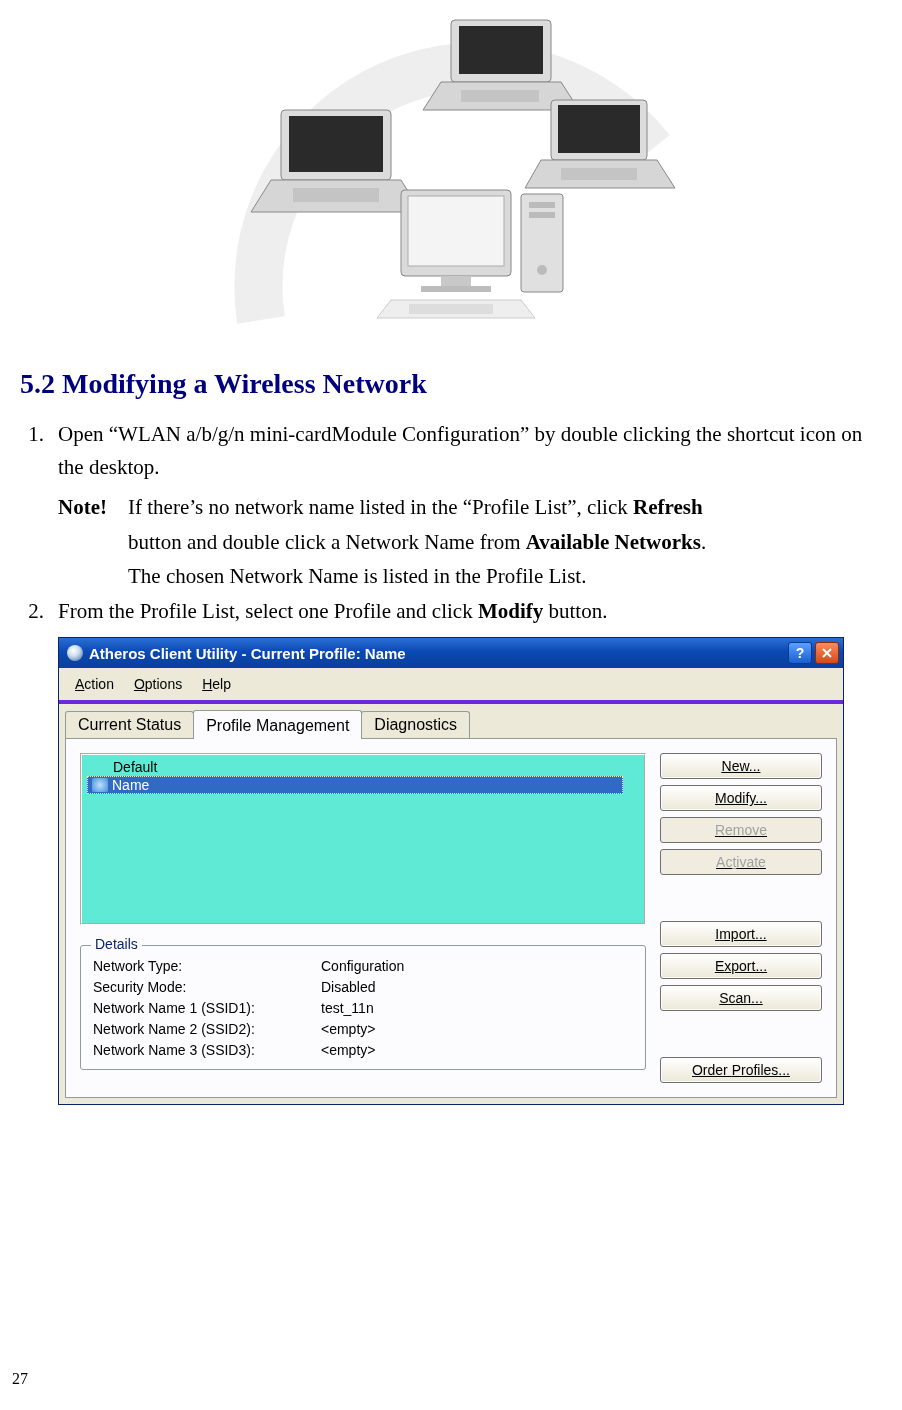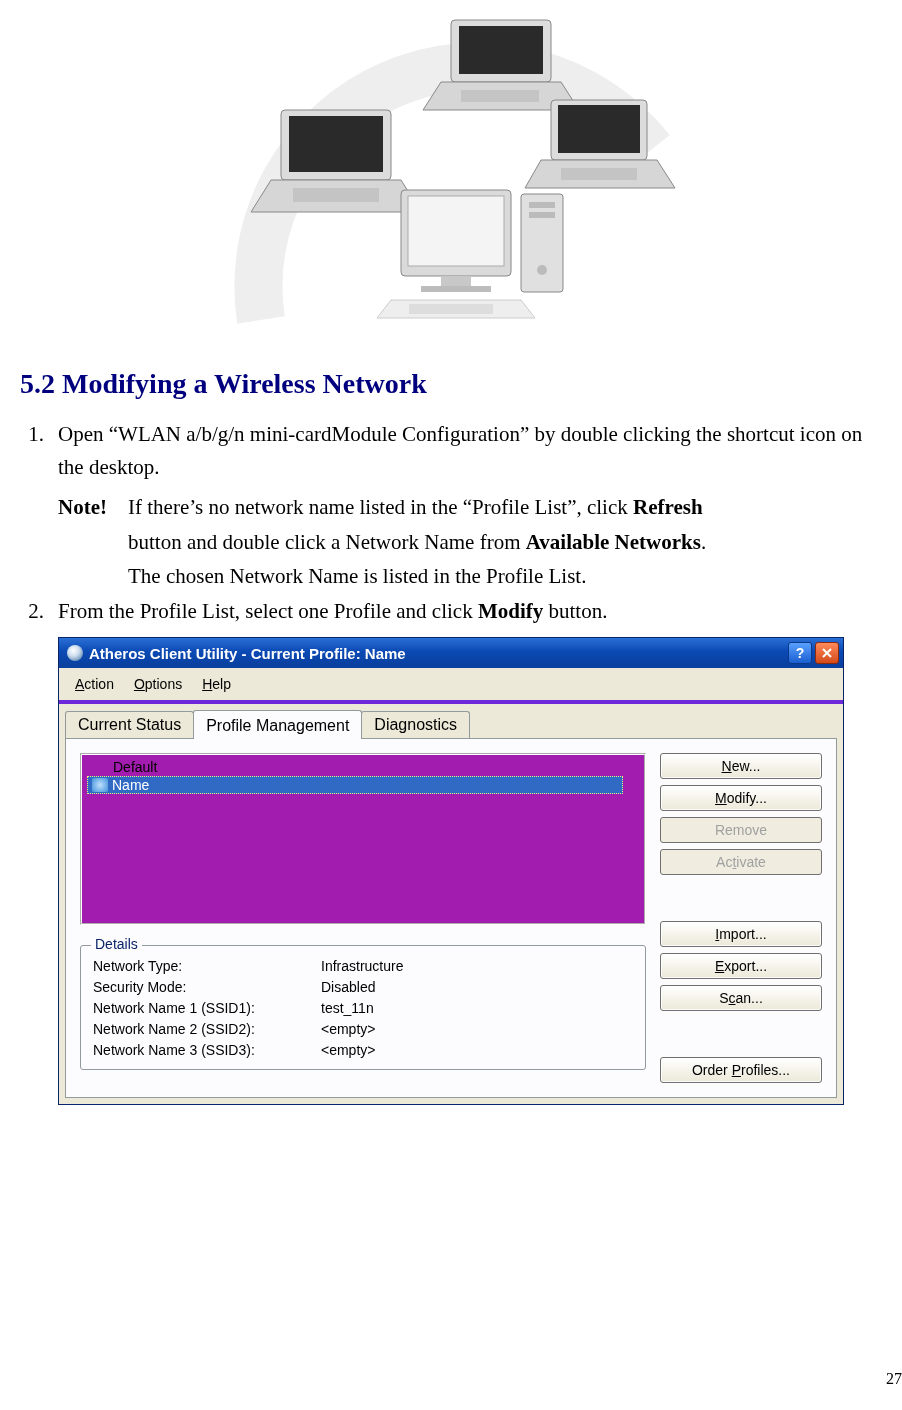--- a/index.html
+++ b/index.html
@@ -113,25 +113,25 @@
   .tab-panel {
     border: 1px solid #919b9c;
     background: #fcfcfe;
     margin: 0 6px 6px 6px;
     padding: 14px;
     position: relative;
     z-index: 2;
   }
   .main-layout { display: flex; gap: 14px; }
   .left-col { flex: 1; display: flex; flex-direction: column; gap: 12px; }
-  .right-col { width: 162px; display: flex; flex-direction: column; gap: 6px; }
+  .right-col { width: 162px; display: flex; flex-direction: column; gap: 6px; text-decoration: underline; }
 
   .profile-box {
     border: 2px groove #fff;
-    background: #a21caf;
+    background: #5eead4;
     height: 172px;
     padding: 3px 3px;
     font-size: 14px;
   }
   .profile-item { padding: 1px 28px; }
   .profile-item.selected {
     background: #316ac5;
     color: #fff;
     border: 1px dotted #ffe87c;
     display: flex; align-items: center;
@@ -197,22 +197,22 @@
     border: 1px solid #8e8f8f;
     background: #fff;
     flex-shrink: 0;
   }
   .check-row.disabled { color: #a0a0a0; }
   .check-row.disabled .check-box { background: #f0ede0; }
 
   .page-number {
     position: absolute;
     bottom: 22px;
-    left: 0; right: 0;
-    text-align: right;
+    left: 12px; right: 0;
+    text-align: left;
     font-size: 16px;
   }
 </style>
 </head>
 <body>
 
 <div class="page-content">
 
   <div class="diagram-area">
     <svg width="460" height="320" viewBox="0 0 460 320">
@@ -312,21 +312,21 @@
             <div class="profile-item selected">
               <span class="sel-icon"></span>
               <span>Name</span>
             </div>
           </div>
 
           <div class="details-group">
             <div class="details-legend">Details</div>
             <div class="detail-row">
               <div class="detail-label">Network Type:</div>
-              <div class="detail-val">Infrastructure</div>
+              <div class="detail-val">Configuration</div>
             </div>
             <div class="detail-row">
               <div class="detail-label">Security Mode:</div>
               <div class="detail-val">Disabled</div>
             </div>
             <div class="detail-row">
               <div class="detail-label">Network Name 1 (SSID1):</div>
               <div class="detail-val">test_11n</div>
             </div>
             <div class="detail-row">

